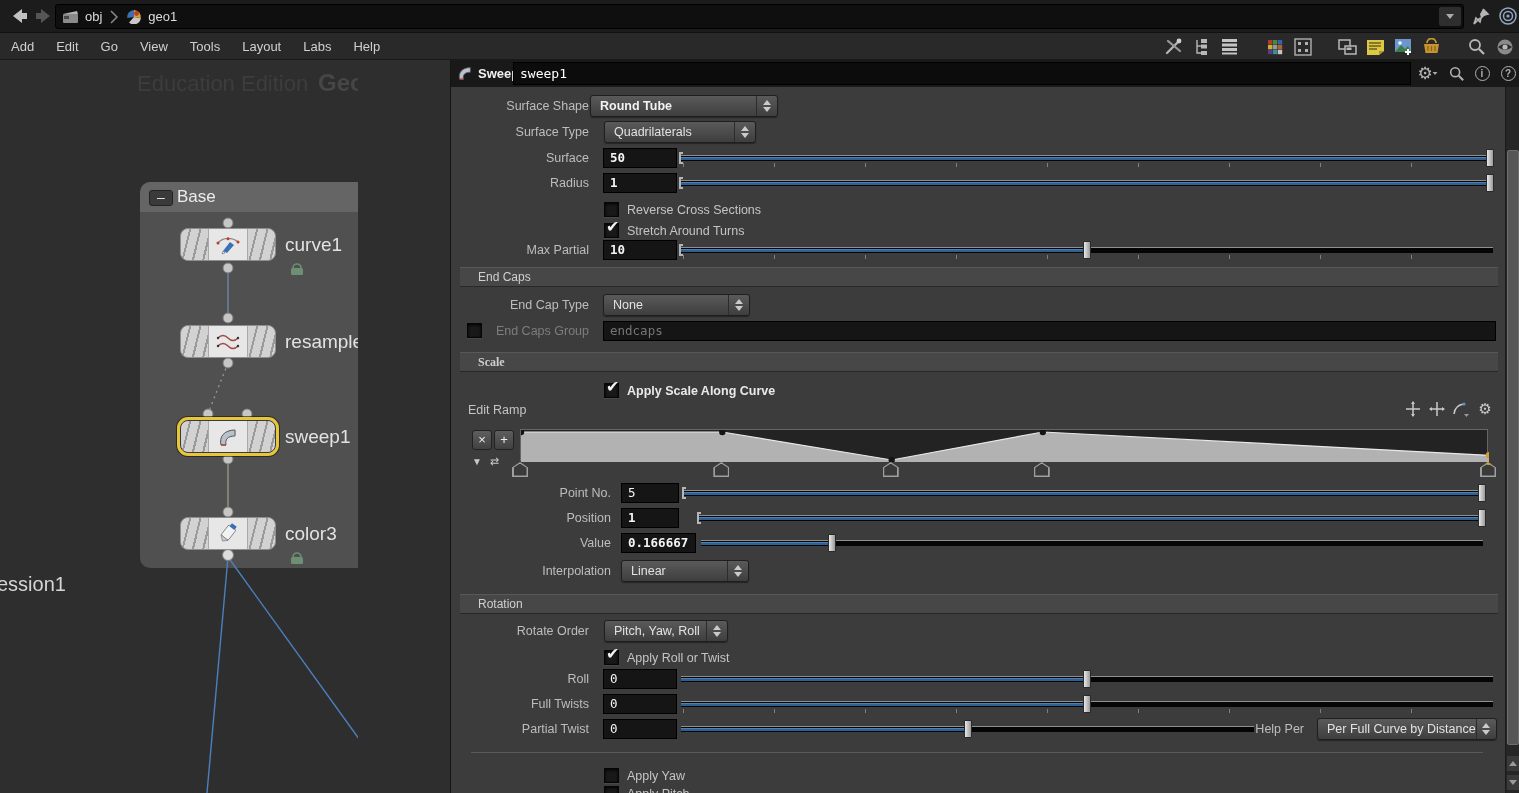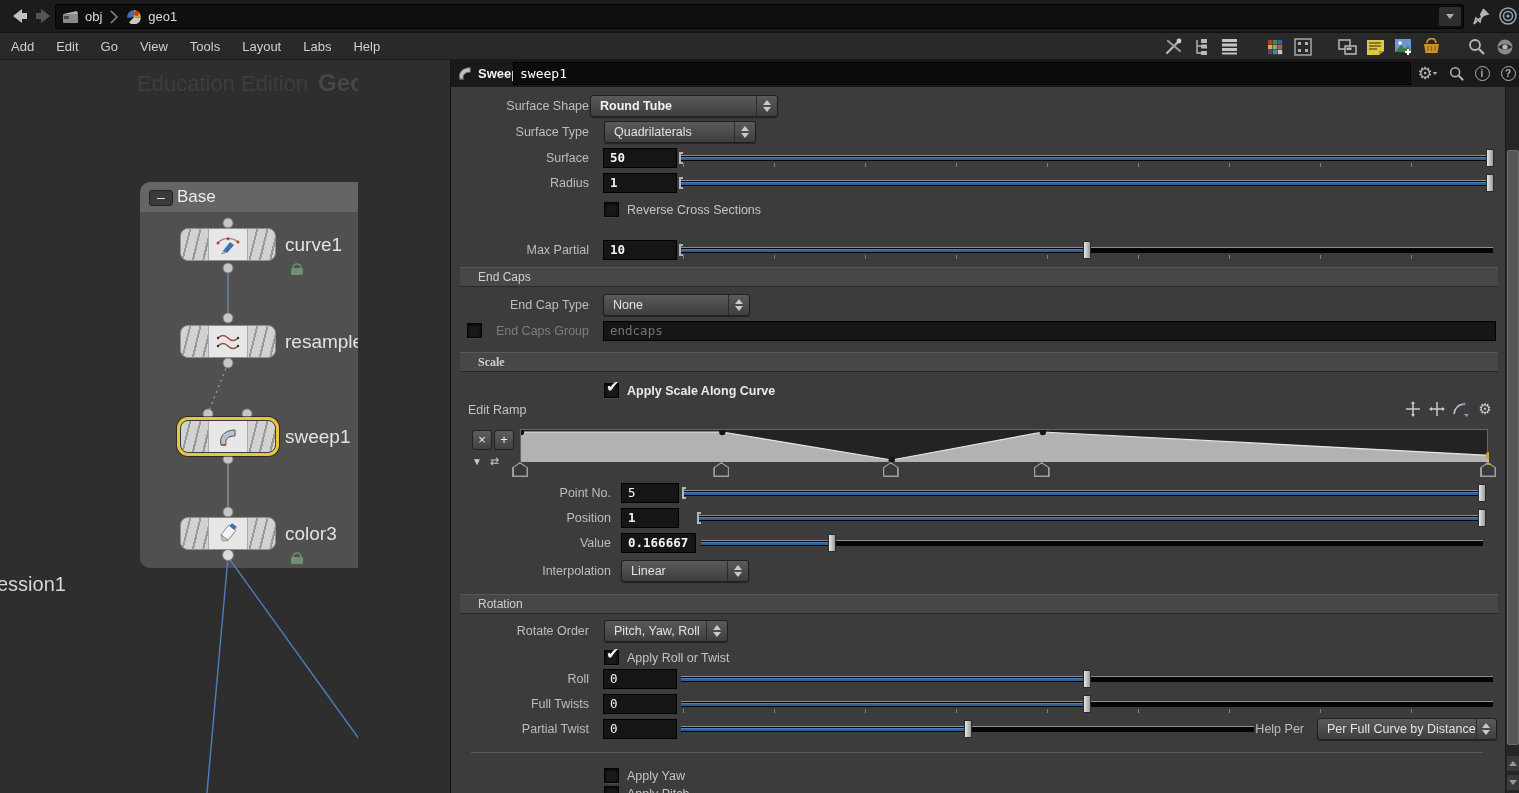--- a/index.html
+++ b/index.html
@@ -415,20 +415,24 @@
       <div class="bracket"></div>
       <div class="shandle" style="left:calc(100% - 5px)"></div>
     </div>
   </div>
 
   <div class="row" style="top:139px">
     <div class="cb" style="left:153px"></div>
     <div class="cblabel" style="left:176px">Reverse Cross Sections</div>
   </div>
 
+  <div class="row" style="top:160px">
+    <div class="cb checked" style="left:153px"></div>
+    <div class="cblabel" style="left:176px">Stretch Around Turns</div>
+  </div>
 
   <div class="row" style="top:179px">
     <div class="plabel">Max Partial</div>
     <div class="pfield bold" style="left:152px;width:74px"><span>10</span></div>
     <div class="slider" style="left:230px;width:812px">
       <div class="track">
           <div class="blue" style="width:50%"></div>
         </div>
       <div class="bracket"></div>
         <div class="ticks"></div>

